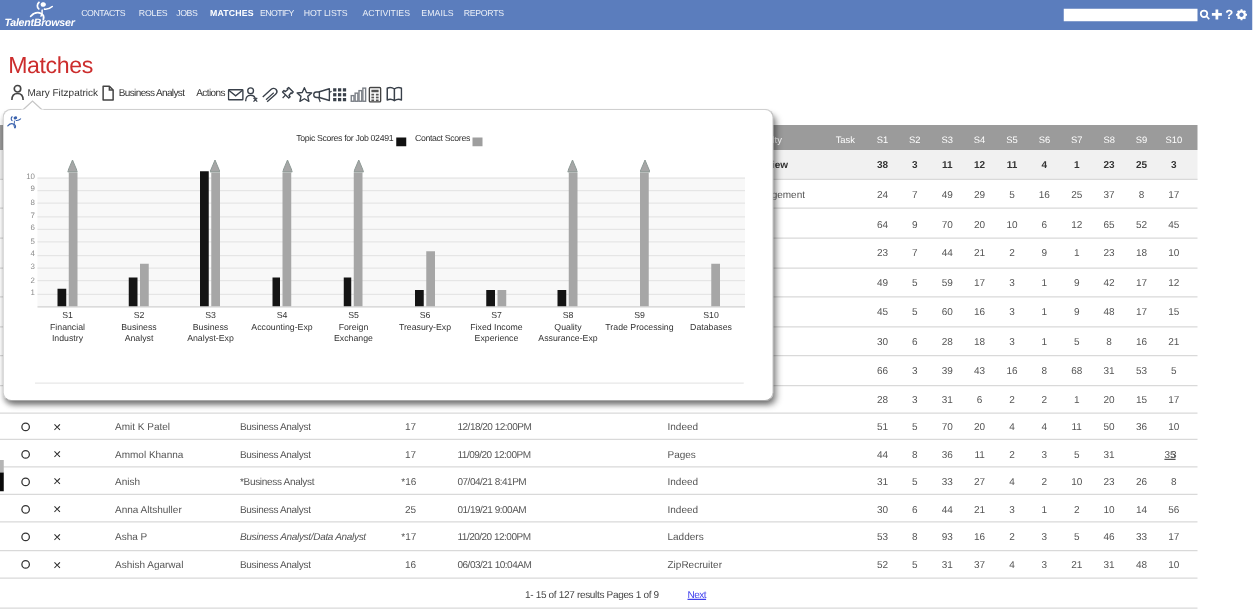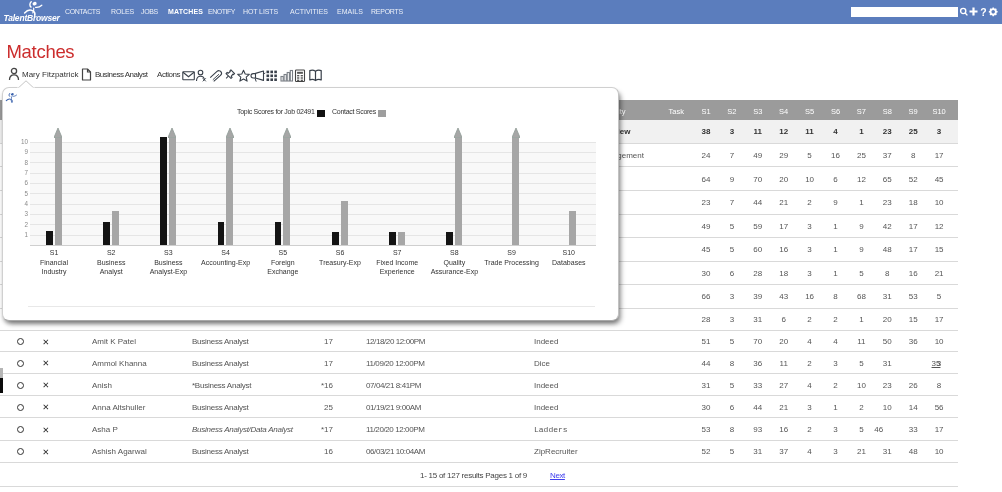--- a/index.html
+++ b/index.html
@@ -254,21 +254,21 @@
 <div class="abs" style="left:874.3px;top:337.05px;width:26px;text-align:center;font-size:8px;color:#555;">50</div>
 <div class="abs" style="left:900.2px;top:337.05px;width:26px;text-align:center;font-size:8px;color:#555;">36</div>
 <div class="abs" style="left:926.1px;top:337.05px;width:26px;text-align:center;font-size:8px;color:#555;">10</div>
 <div class="abs rowline" style="left:0;top:352.3px;width:958px;height:22.099999999999966px;"></div>
 <div class="abs" style="left:16.5px;top:359.85px;width:7px;height:7px;border:1.3px solid #333;border-radius:50%;"></div>
 <div class="abs" style="left:42.2px;top:358.35px;font-size:8.5px;color:#2b2b2b;">✕</div>
 <div class="abs" style="left:92px;top:358.85px;font-size:8px;color:#555;">Ammol Khanna</div>
 <div class="abs" style="left:192px;top:358.85px;font-size:8px;letter-spacing:-0.25px;color:#555;">Business Analyst</div>
 <div class="abs" style="left:324px;top:358.85px;font-size:8px;color:#555;">17</div>
 <div class="abs" style="left:366px;top:358.85px;font-size:8px;letter-spacing:-0.4px;color:#555;">11/09/20 12:00PM</div>
-<div class="abs" style="left:534px;top:358.85px;font-size:8px;color:#555;">Dice</div>
+<div class="abs" style="left:534px;top:358.85px;font-size:8px;color:#555;">Pages</div>
 <div class="abs" style="left:693.0px;top:358.85px;width:26px;text-align:center;font-size:8px;color:#555;">44</div>
 <div class="abs" style="left:718.9px;top:358.85px;width:26px;text-align:center;font-size:8px;color:#555;">8</div>
 <div class="abs" style="left:744.8px;top:358.85px;width:26px;text-align:center;font-size:8px;color:#555;">36</div>
 <div class="abs" style="left:770.7px;top:358.85px;width:26px;text-align:center;font-size:8px;color:#555;">11</div>
 <div class="abs" style="left:796.6px;top:358.85px;width:26px;text-align:center;font-size:8px;color:#555;">2</div>
 <div class="abs" style="left:822.5px;top:358.85px;width:26px;text-align:center;font-size:8px;color:#555;">3</div>
 <div class="abs" style="left:848.4px;top:358.85px;width:26px;text-align:center;font-size:8px;color:#555;">5</div>
 <div class="abs" style="left:874.3px;top:358.85px;width:26px;text-align:center;font-size:8px;color:#555;">31</div>
 <div class="abs" style="left:923px;top:358.85px;width:26px;text-align:center;font-size:8px;color:#555;text-decoration:underline;">35</div>
 <div class="abs" style="left:926.1px;top:358.85px;width:26px;text-align:center;font-size:8px;color:#555;">3</div>
@@ -308,29 +308,29 @@
 <div class="abs" style="left:874.3px;top:402.95px;width:26px;text-align:center;font-size:8px;color:#555;">10</div>
 <div class="abs" style="left:900.2px;top:402.95px;width:26px;text-align:center;font-size:8px;color:#555;">14</div>
 <div class="abs" style="left:926.1px;top:402.95px;width:26px;text-align:center;font-size:8px;color:#555;">56</div>
 <div class="abs rowline" style="left:0;top:418.5px;width:958px;height:22.0px;"></div>
 <div class="abs" style="left:16.5px;top:426.0px;width:7px;height:7px;border:1.3px solid #333;border-radius:50%;"></div>
 <div class="abs" style="left:42.2px;top:424.5px;font-size:8.5px;color:#2b2b2b;">✕</div>
 <div class="abs" style="left:92px;top:425.0px;font-size:8px;color:#555;">Asha P</div>
 <div class="abs" style="left:192px;top:425.0px;font-size:8px;letter-spacing:-0.25px;color:#555;font-style:italic;">Business Analyst/Data Analyst</div>
 <div class="abs" style="left:321px;top:425.0px;font-size:8px;color:#555;">*17</div>
 <div class="abs" style="left:366px;top:425.0px;font-size:8px;letter-spacing:-0.4px;color:#555;">11/20/20 12:00PM</div>
-<div class="abs" style="left:534px;top:425.0px;font-size:8px;color:#555;font-family:Liberation Mono, monospace;">Ladders</div>
+<div class="abs" style="left:534px;top:425.0px;font-size:8px;color:#555;">Ladders</div>
 <div class="abs" style="left:693.0px;top:425.0px;width:26px;text-align:center;font-size:8px;color:#555;">53</div>
 <div class="abs" style="left:718.9px;top:425.0px;width:26px;text-align:center;font-size:8px;color:#555;">8</div>
 <div class="abs" style="left:744.8px;top:425.0px;width:26px;text-align:center;font-size:8px;color:#555;">93</div>
 <div class="abs" style="left:770.7px;top:425.0px;width:26px;text-align:center;font-size:8px;color:#555;">16</div>
 <div class="abs" style="left:796.6px;top:425.0px;width:26px;text-align:center;font-size:8px;color:#555;">2</div>
 <div class="abs" style="left:822.5px;top:425.0px;width:26px;text-align:center;font-size:8px;color:#555;">3</div>
 <div class="abs" style="left:848.4px;top:425.0px;width:26px;text-align:center;font-size:8px;color:#555;">5</div>
-<div class="abs" style="left:874.3px;top:425.0px;width:26px;font-size:8px;color:#555;">46</div>
+<div class="abs" style="left:874.3px;top:425.0px;width:26px;text-align:center;font-size:8px;color:#555;">46</div>
 <div class="abs" style="left:900.2px;top:425.0px;width:26px;text-align:center;font-size:8px;color:#555;">33</div>
 <div class="abs" style="left:926.1px;top:425.0px;width:26px;text-align:center;font-size:8px;color:#555;">17</div>
 <div class="abs rowline" style="left:0;top:440.5px;width:958px;height:22.100000000000023px;"></div>
 <div class="abs" style="left:16.5px;top:448.05px;width:7px;height:7px;border:1.3px solid #333;border-radius:50%;"></div>
 <div class="abs" style="left:42.2px;top:446.55px;font-size:8.5px;color:#2b2b2b;">✕</div>
 <div class="abs" style="left:92px;top:447.05px;font-size:8px;color:#555;">Ashish Agarwal</div>
 <div class="abs" style="left:192px;top:447.05px;font-size:8px;letter-spacing:-0.25px;color:#555;">Business Analyst</div>
 <div class="abs" style="left:324px;top:447.05px;font-size:8px;color:#555;">16</div>
 <div class="abs" style="left:366px;top:447.05px;font-size:8px;letter-spacing:-0.4px;color:#555;">06/03/21 10:04AM</div>
 <div class="abs" style="left:534px;top:447.05px;font-size:8px;color:#555;">ZipRecruiter</div>

